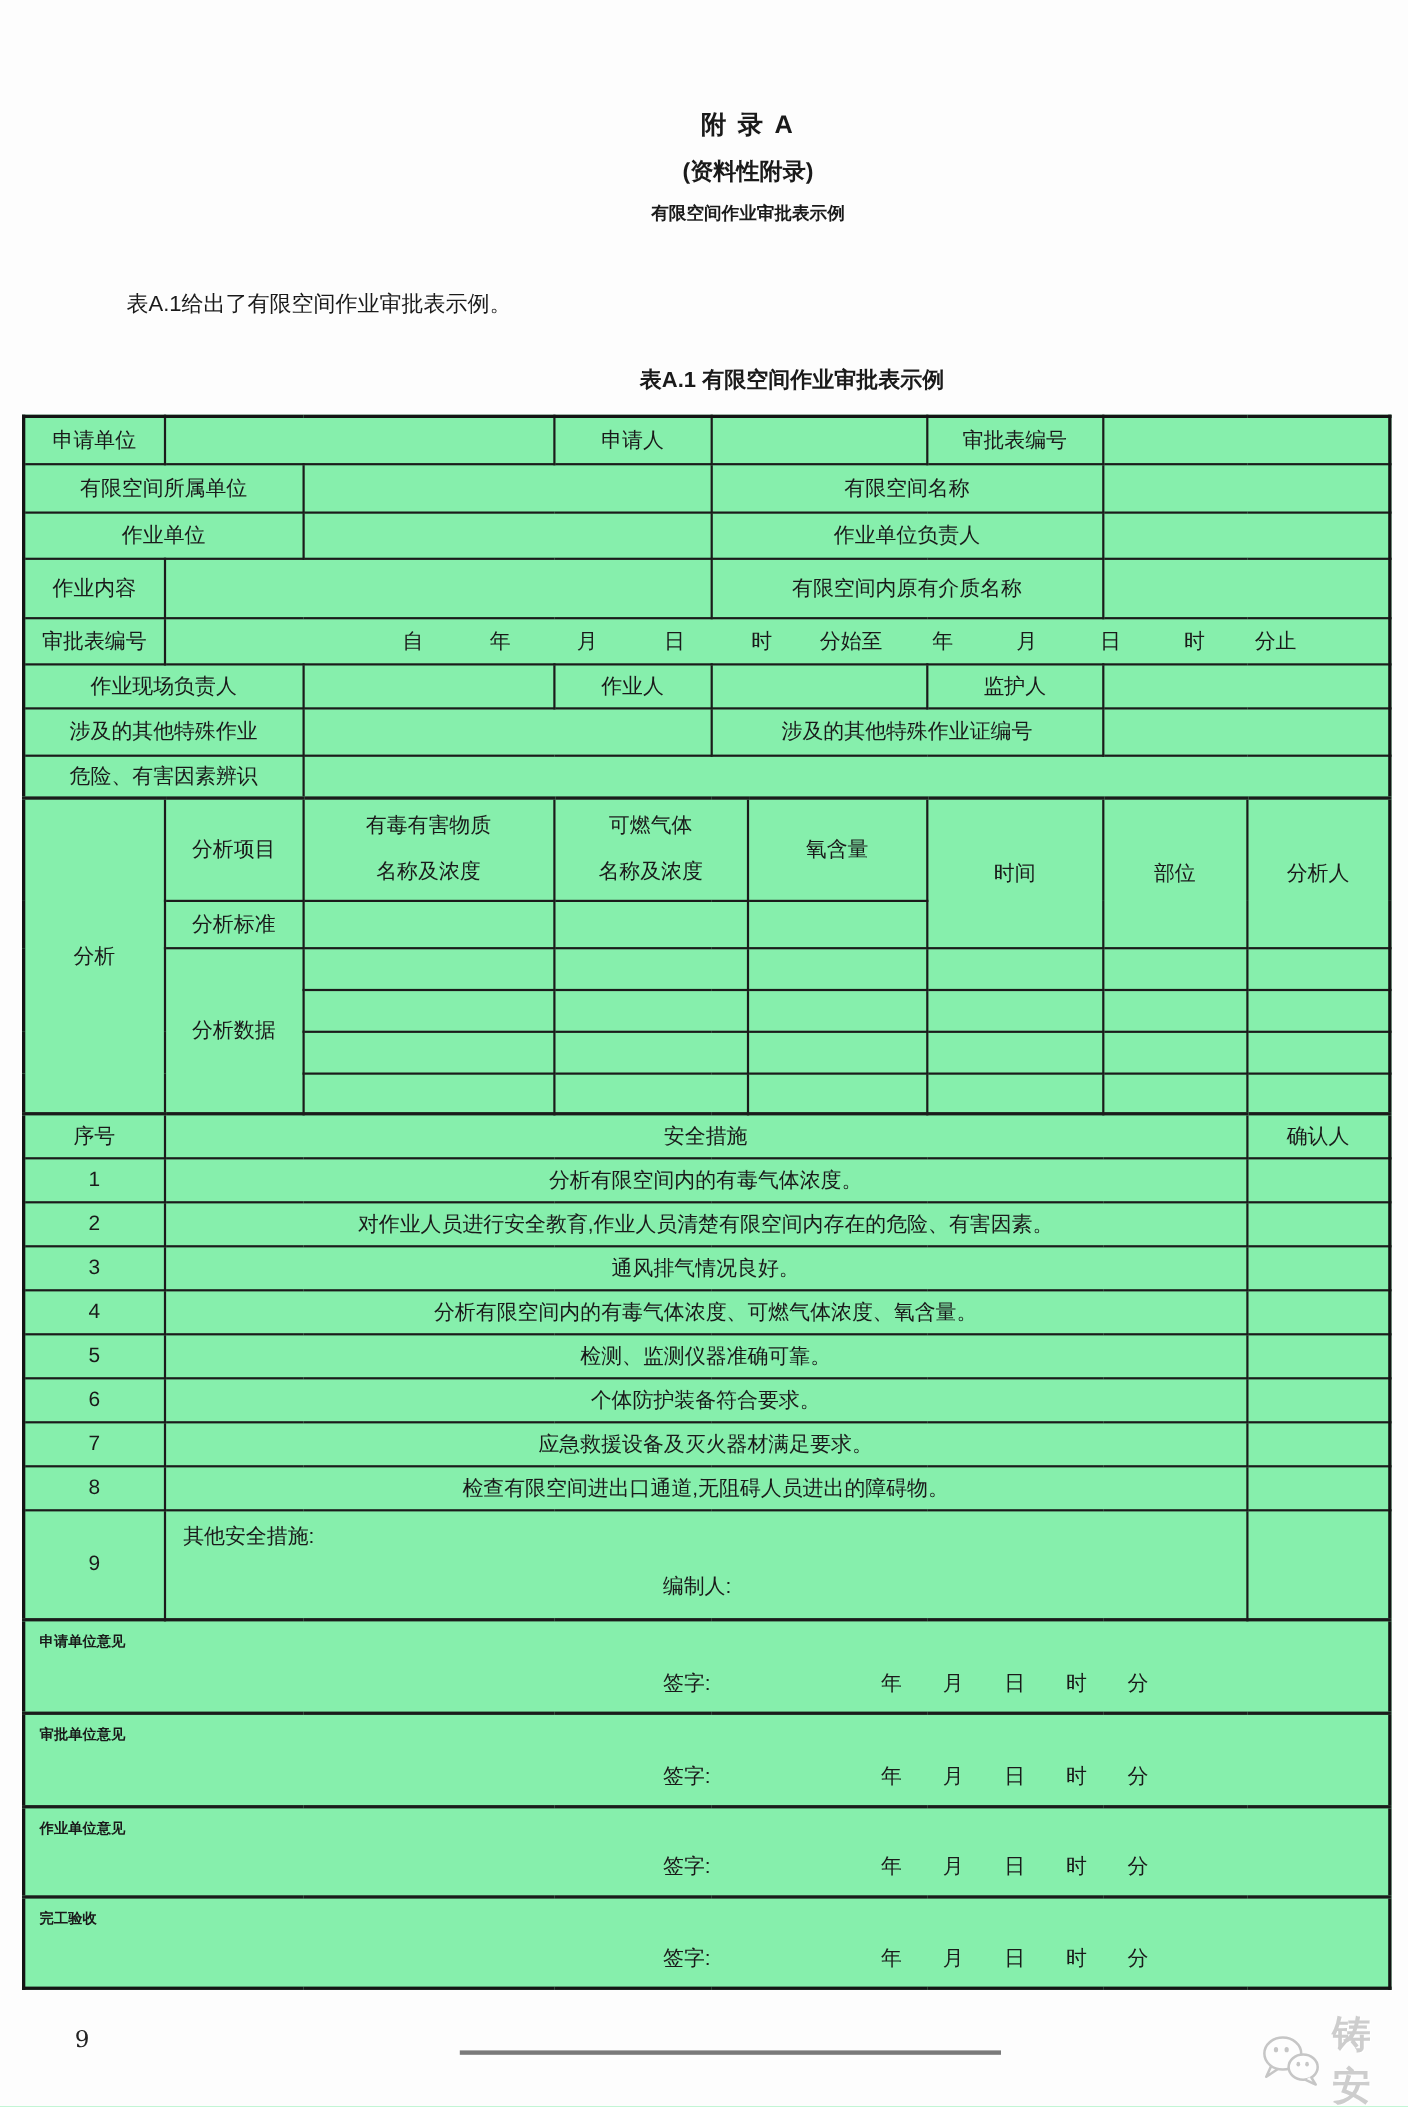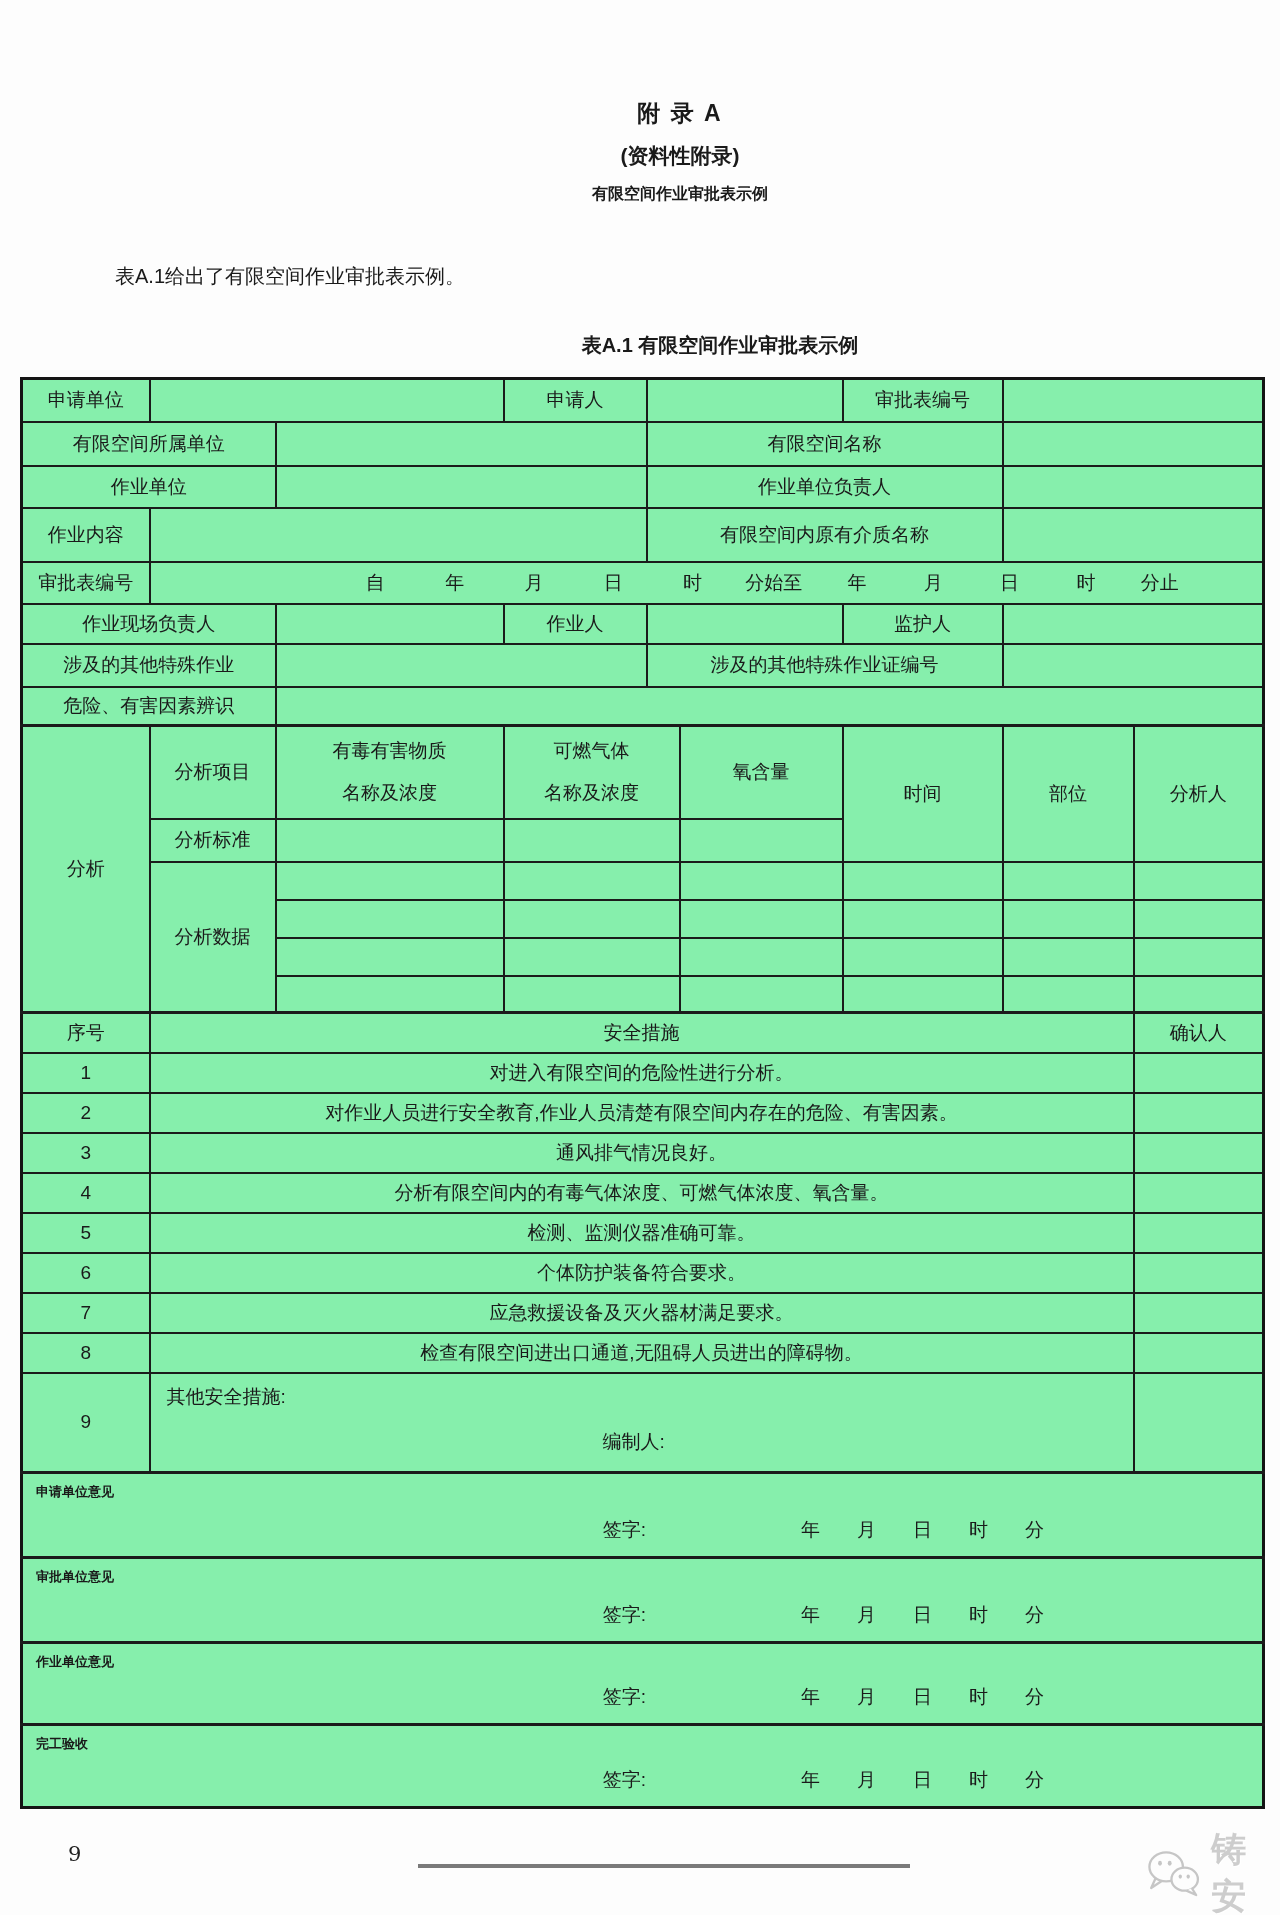--- a/index.html
+++ b/index.html
@@ -188,21 +188,21 @@
   </tr>
 
   <tr class="sect" style="height:40px">
     <td>序号</td>
     <td colspan="7">安全措施</td>
     <td>确认人</td>
   </tr>
 
   <tr style="height:40px">
     <td>1</td>
-    <td colspan="7" class="lt">对进入有限空间的危险性进行分析。</td>
+    <td colspan="7" class="lt">分析有限空间内的有毒气体浓度。</td>
     <td></td>
   </tr>
   <tr style="height:40px">
     <td>2</td>
     <td colspan="7" class="lt">对作业人员进行安全教育,作业人员清楚有限空间内存在的危险、有害因素。</td>
     <td></td>
   </tr>
   <tr style="height:40px">
     <td>3</td>
     <td colspan="7" class="lt">通风排气情况良好。</td>

